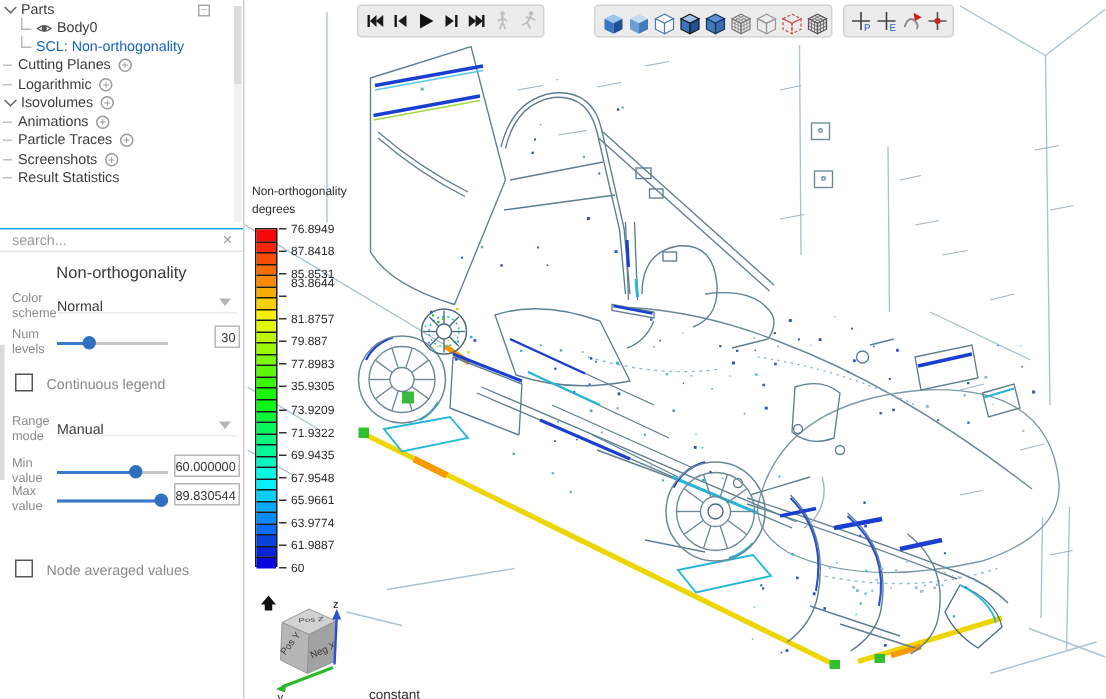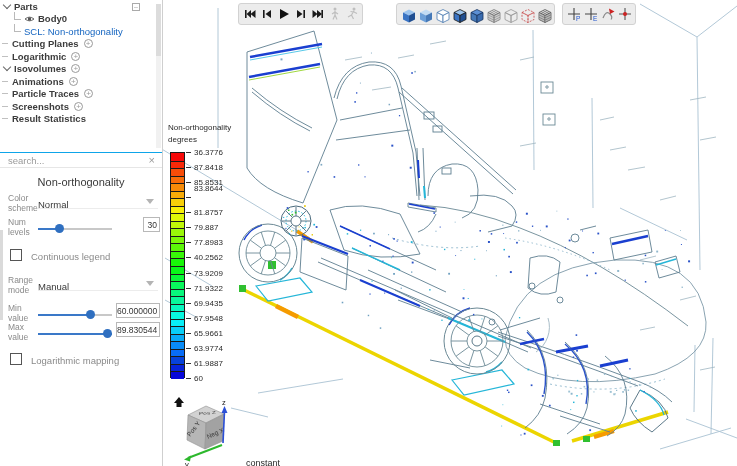--- a/index.html
+++ b/index.html
@@ -9,21 +9,21 @@
 
   
   #scene { position:absolute; left:0; top:0; width:737px; height:466px; z-index:1; }
 
   
   #left-panel { position:absolute; left:0; top:0; width:163px; height:466px;
     background:#fff; border-right:1px solid #cfcfcf; z-index:10; }
   #tree { position:absolute; left:0; top:0; width:100%; height:152px; overflow:hidden; }
   .trow { position:relative; height:12.5px; display:flex; align-items:center;
     font-size:9.5px; color:#3c3c3c; white-space:nowrap; cursor:default; }
-  .trow .lbl { margin-right:3px;font-weight:bold; }
+  .trow .lbl { margin-right:3px; }
   .trow.hl .lbl { color:#1565c0; font-weight:normal; }
   .chev { width:6px; height:6px; border-right:1.4px solid #666; border-bottom:1.4px solid #666;
     transform:rotate(45deg); margin:-3px 4px 0 4px; flex:0 0 auto; }
   .dash { width:6px; height:1px; background:#c0c0c0; margin:0 4px 0 2px; flex:0 0 auto; }
   .conn { width:7px; height:8px; border-left:1px solid #b9b9b9; border-bottom:1px solid #b9b9b9;
     margin:-6px 3px 0 14px; flex:0 0 auto; }
   .eye { flex:0 0 auto; margin-right:3px; display:inline-flex; }
   .pm { flex:0 0 auto; width:9px; height:9px; border:1px solid #9a9a9a; border-radius:50%;
     color:#9a9a9a; font-size:8px; line-height:7px; text-align:center; margin-left:2px; }
   #collapse-all { position:absolute; right:22px; top:3px; width:8px; height:8px;
@@ -641,35 +641,35 @@
         <div style="height: 7.53333px; background: rgb(8, 207, 247); border-top: 1px solid rgb(26, 26, 26);"></div>
         <div style="height: 7.53333px; background: rgb(8, 171, 247); border-top: 1px solid rgb(26, 26, 26);"></div>
         <div style="height: 7.53333px; background: rgb(8, 139, 247); border-top: 1px solid rgb(26, 26, 26);"></div>
         <div style="height: 7.53333px; background: rgb(8, 108, 247); border-top: 1px solid rgb(26, 26, 26);"></div>
         <div style="height: 7.53333px; background: rgb(7, 66, 218); border-top: 1px solid rgb(26, 26, 26);"></div>
         <div style="height: 7.53333px; background: rgb(7, 35, 218); border-top: 1px solid rgb(26, 26, 26);"></div>
         <div style="height: 7.53333px; background: rgb(7, 7, 218); border-top: 1px solid rgb(26, 26, 26);"></div>
       </div>
     <div id="legend-labels">
         <div class="leg-tick" style="top:30px"></div>
-     <div class="leg-lab" style="top:26px">36.3776</div>
+     <div class="leg-lab" style="top:26px">76.8949</div>
         <div class="leg-tick" style="top:45.06666666666666px"></div>
      <div class="leg-lab" style="top:41.06666666666666px">87.8418</div>
         <div class="leg-tick" style="top:60.13333333333333px"></div>
      <div class="leg-lab" style="top:56.13333333333333px">85.8531</div>
         <div class="leg-tick" style="top:75.2px"></div>
      <div class="leg-lab" style="top:62px">83.8644</div>
         <div class="leg-tick" style="top:90.26666666666667px"></div>
      <div class="leg-lab" style="top:86.26666666666667px">81.8757</div>
         <div class="leg-tick" style="top:105.33333333333333px"></div>
      <div class="leg-lab" style="top:101.33333333333333px">79.887</div>
         <div class="leg-tick" style="top:120.4px"></div>
      <div class="leg-lab" style="top:116.4px">77.8983</div>
         <div class="leg-tick" style="top:135.46666666666667px"></div>
-     <div class="leg-lab" style="top:131.46666666666667px">40.2562</div>
+     <div class="leg-lab" style="top:131.46666666666667px">35.9305</div>
         <div class="leg-tick" style="top:150.53333333333333px"></div>
      <div class="leg-lab" style="top:146.53333333333333px">73.9209</div>
         <div class="leg-tick" style="top:165.6px"></div>
      <div class="leg-lab" style="top:161.6px">71.9322</div>
         <div class="leg-tick" style="top:180.66666666666666px"></div>
      <div class="leg-lab" style="top:176.66666666666666px">69.9435</div>
         <div class="leg-tick" style="top:195.73333333333332px"></div>
      <div class="leg-lab" style="top:191.73333333333332px">67.9548</div>
         <div class="leg-tick" style="top:210.8px"></div>
      <div class="leg-lab" style="top:206.8px">65.9661</div>
@@ -822,20 +822,20 @@
       <div class="prow" style="top:153px">
         <div class="plabel">Max value</div>
         <div class="slider" id="sl-max">
           <div class="track"></div>
             <div class="fill" style="width: 74px;"></div>
             <div class="thumb" style="left: 65px;"></div>
         </div>
         <input class="vbox" style="left: 116px; width: 44px;" value="89.830544">
       </div>
 
-      <div class="cbrow" style="top:183px">
+
+      <div class="cbrow" style="top:203px">
         <div class="cb"></div>
-        <div class="cblabel">Logarithmic mapping</div>
-      </div>
-
+        <div class="cblabel">Node averaged values</div>
+      </div>
     </div>
   </div>
 </div>
 
 </body></html>

